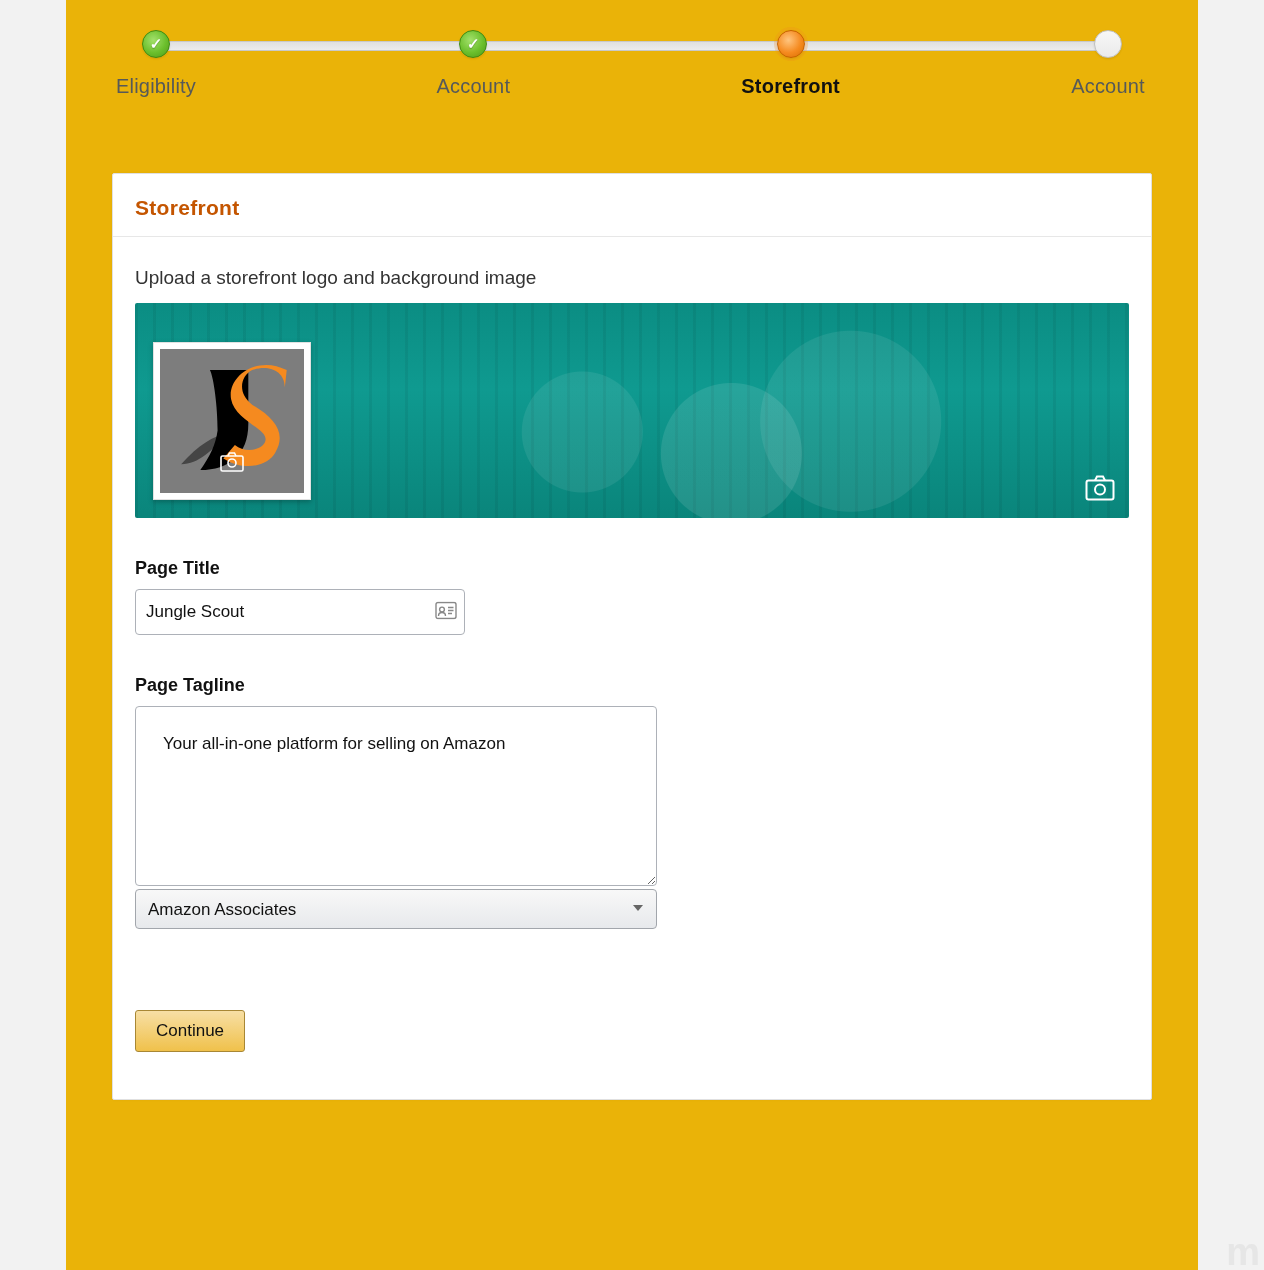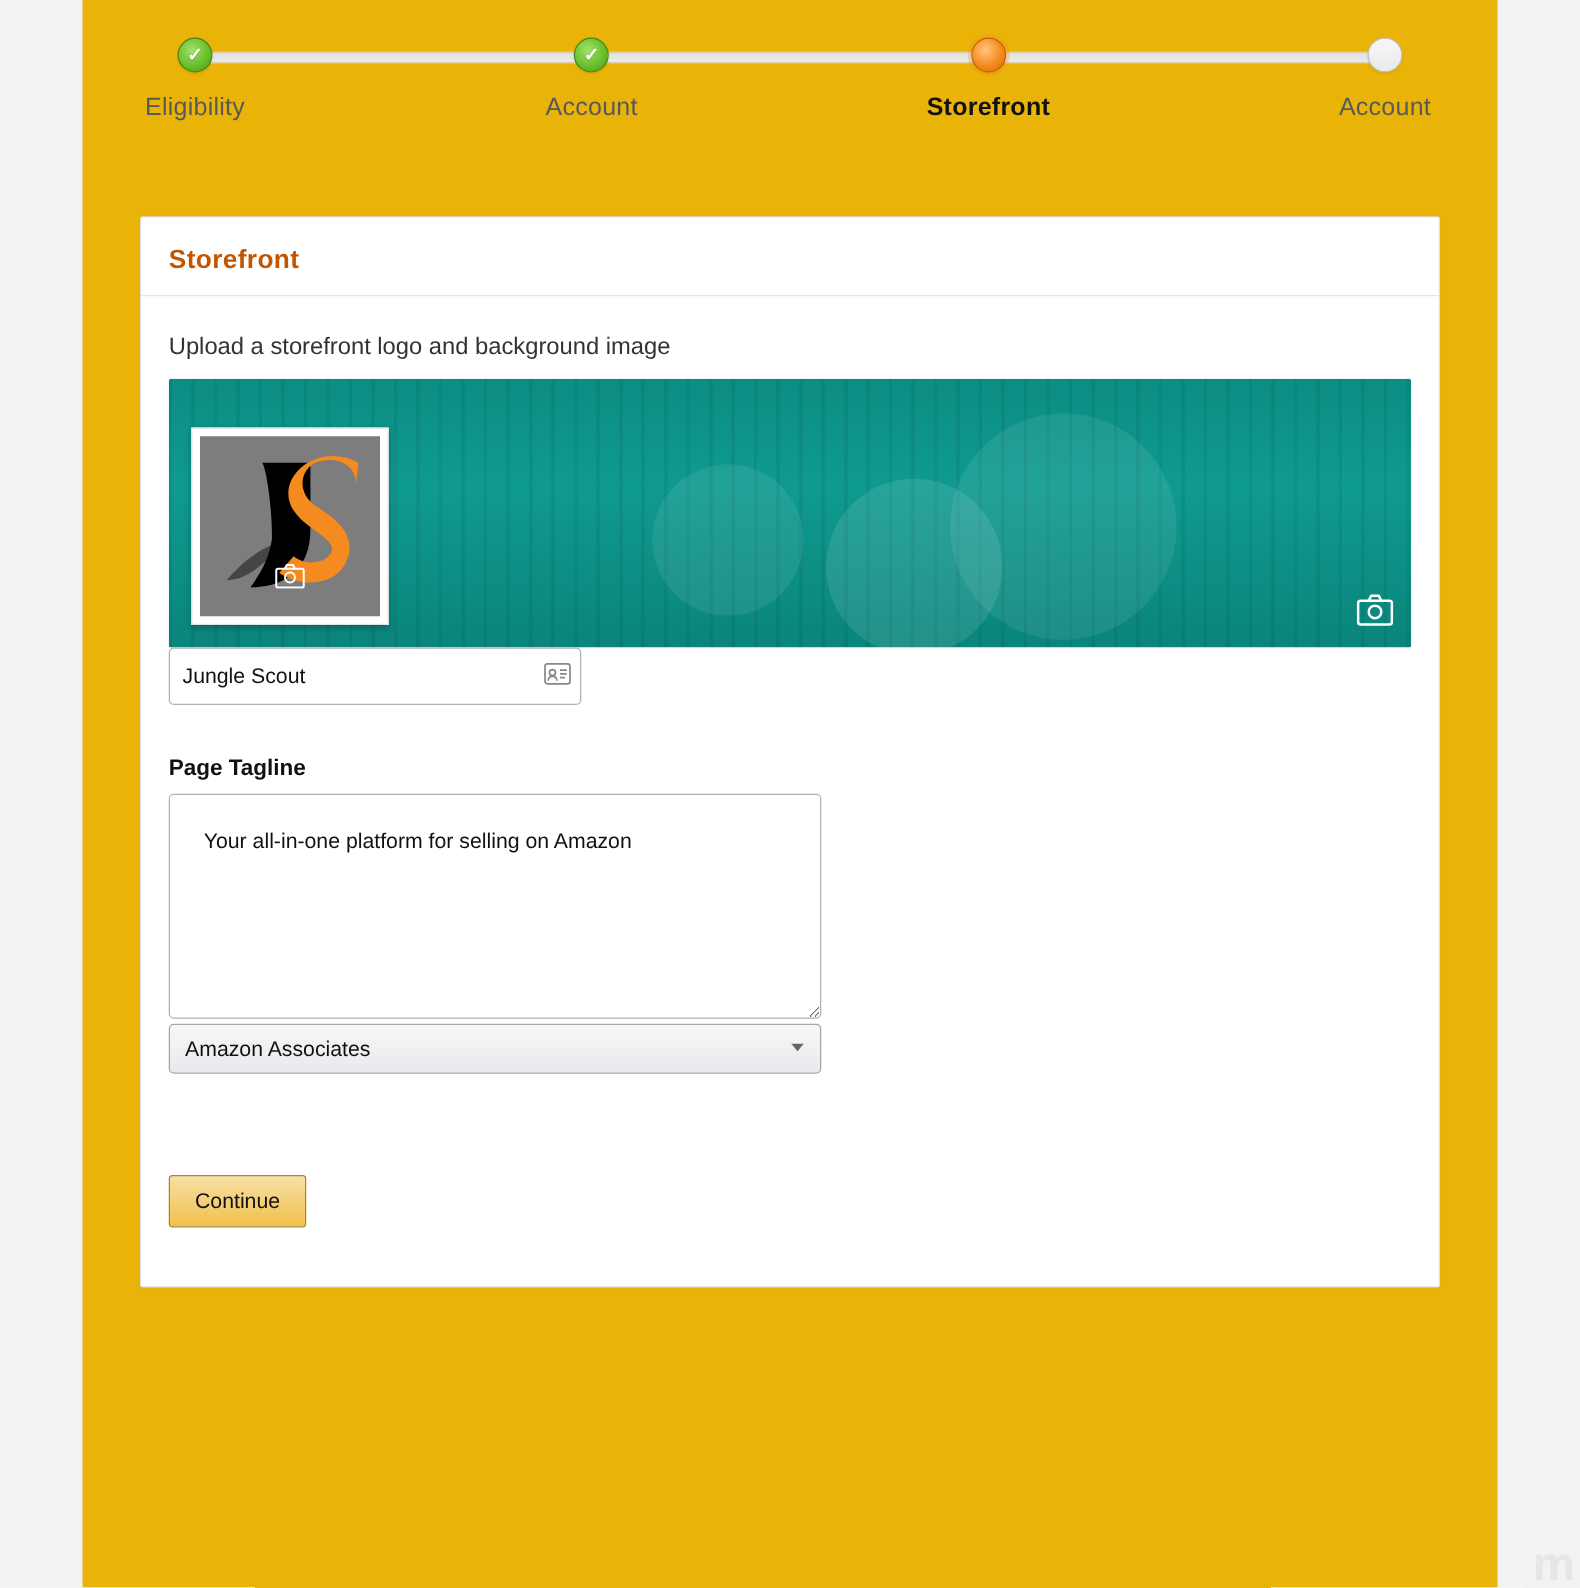--- a/index.html
+++ b/index.html
@@ -226,20 +226,21 @@
             <svg class="camera" viewBox="0 0 30 26" fill="none" stroke="#fff" stroke-width="2">
               <rect x="1.5" y="5.5" width="27" height="19" rx="2"></rect>
               <path d="M10 5.5 L12 1.5 H18 L20 5.5"></path>
               <circle cx="15" cy="14.5" r="5"></circle>
             </svg>
           </span>
         </button>
       </div>
 
       
+      <div class="field-label">Page Title</div>
       <div class="input-with-icon">
         <input class="text-input" type="text" value="Jungle Scout" style="">
         <span class="id-icon">
           <svg class="idcard" viewBox="0 0 22 18" fill="none" stroke="#888" stroke-width="1.4">
             <rect x="1" y="1" width="20" height="16" rx="2"></rect>
             <circle cx="7" cy="8" r="2.4"></circle>
             <path d="M3.5 14.5 C3.5 12 5.5 11 7 11 C8.5 11 10.5 12 10.5 14.5"></path>
             <path d="M13 6 H18.5 M13 9 H18.5 M13 12 H17"></path>
           </svg>
         </span>

